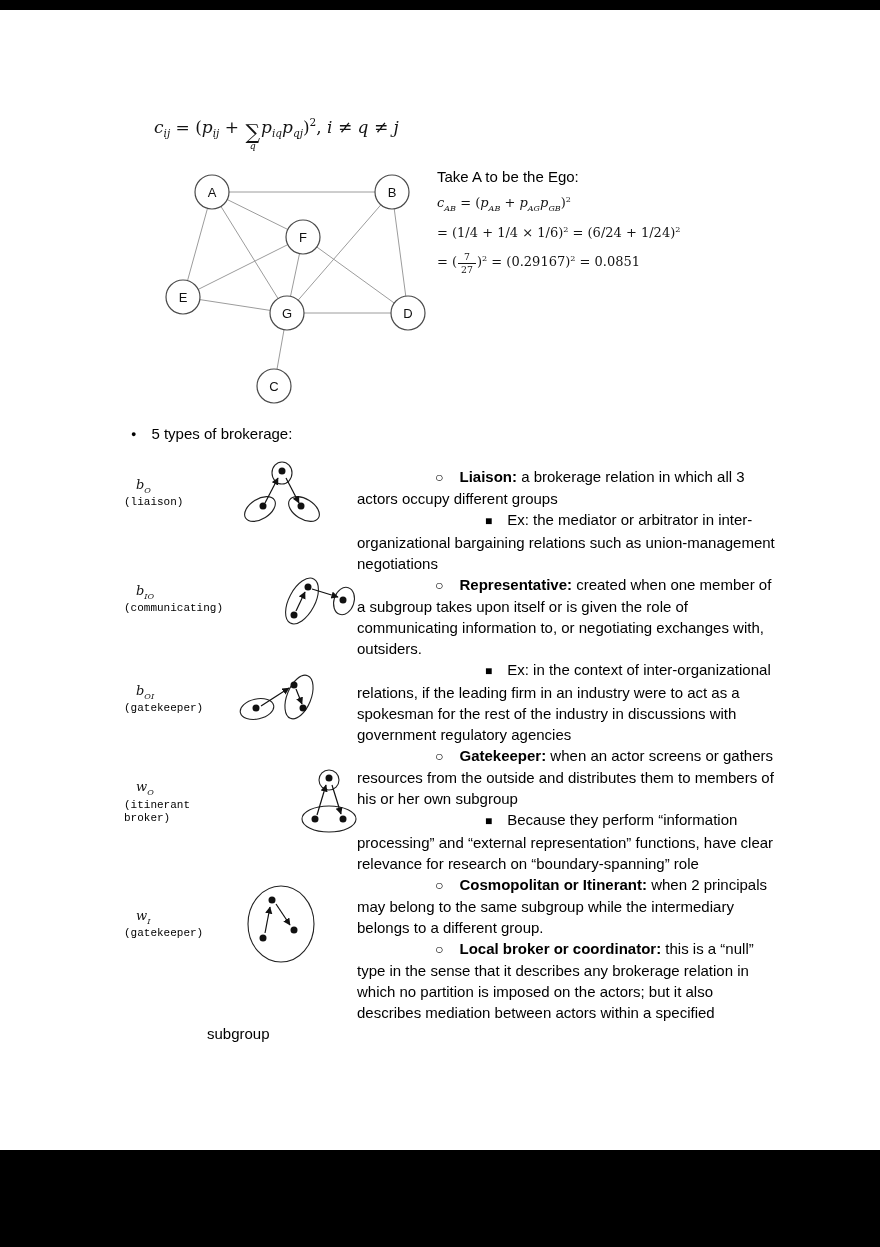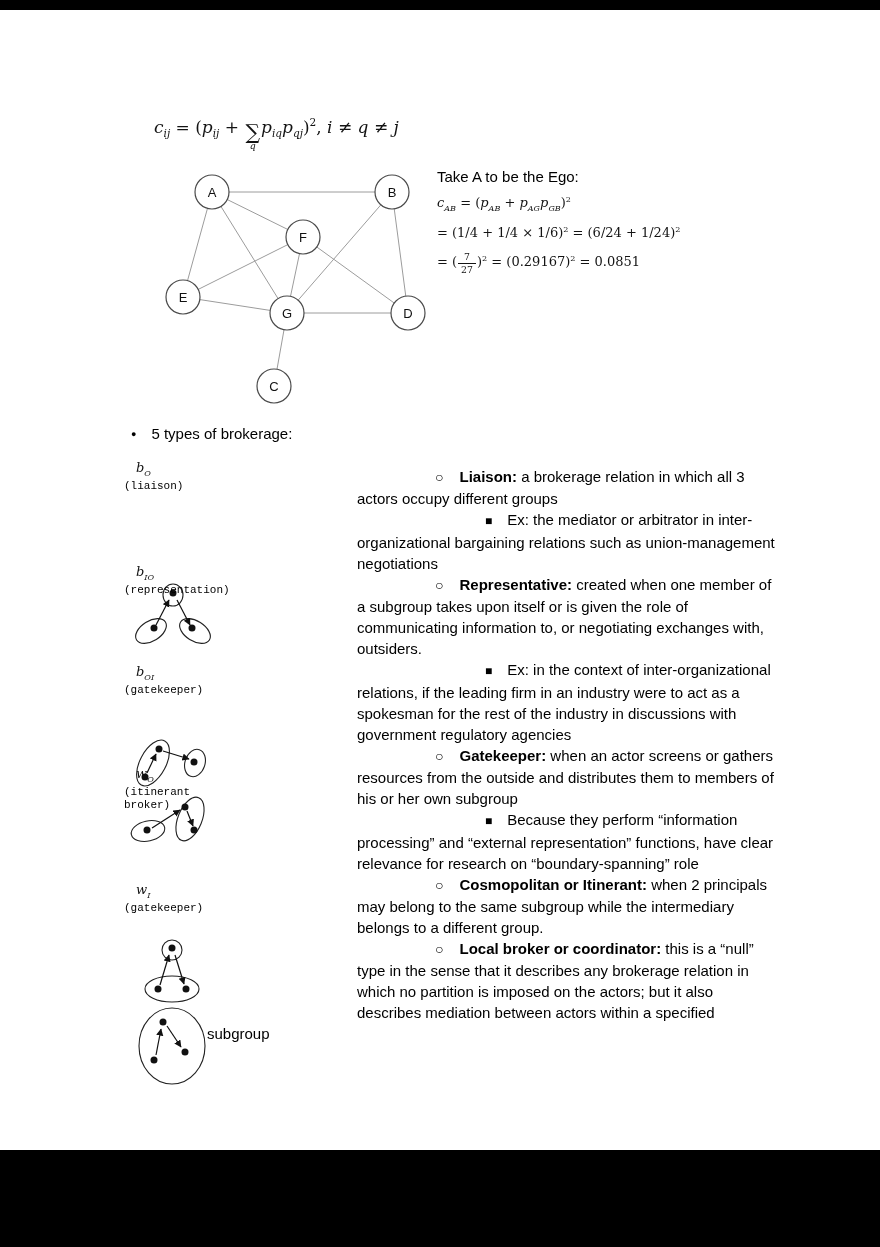--- a/index.html
+++ b/index.html
@@ -38,21 +38,21 @@
   #ego { position:absolute; left:437px; top:158px; width:370px; }
   #ego-heading { font-size:15px; margin:0 0 10px 0; }
   .ego-line { font-size:13px; margin:0 0 12px 0; }
 
   
   .types-heading { position:absolute; left:131px; top:415px; font-size:15px; }
   .types-heading .bullet { font-size:9px; vertical-align:2px; padding-right:15px; }
 
   
   #brokerage-figure { position:absolute; left:112px; top:448px; width:242px; height:516px; }
-  .fig-row { position:absolute; left:0; display:flex; align-items:center;flex-direction:column; }
+  .fig-row { position:absolute; left:0; display:flex; align-items:center; }
   .fig-label { width:122px; flex:0 0 122px; padding-left:12px; box-sizing:border-box; }
   .fig-sym { font-family:"DejaVu Serif",serif; font-size:13px; padding-left:12px; }
   .fig-cap { font-family:"Liberation Mono","DejaVu Sans Mono",monospace; font-size:11px;
              white-space:pre-line; line-height:13px; margin-top:2px; }
   .grp { fill:none; stroke:#222; stroke-width:1.1; }
   .dot { fill:#111; }
   .arr { stroke:#111; stroke-width:1.2; fill:none; marker-end:url(#arrowhead); }
 
   
   #text-col { position:absolute; left:207px; top:456px; width:570px;
@@ -141,21 +141,21 @@
           <line class="arr" x1="52" y1="18" x2="65" y2="43"></line>
           <circle class="dot" cx="48" cy="11" r="3.5"></circle>
           <circle class="dot" cx="29" cy="46" r="3.5"></circle>
           <circle class="dot" cx="67" cy="46" r="3.5"></circle>
         </svg>
       </div>
 
       <div class="fig-row" style="top:106px;gap:40px;">
         <div class="fig-label">
           <div class="fig-sym math"><i>b</i><sub><i>IO</i></sub></div>
-          <div class="fig-cap">(representation)</div>
+          <div class="fig-cap">(communicating)</div>
         </div>
         <svg width="96" height="70" viewBox="0 0 96 70">
           <ellipse class="grp" cx="28" cy="37" rx="13" ry="25" transform="rotate(28 28 37)"></ellipse>
           <ellipse class="grp" cx="70" cy="37" rx="10" ry="14" transform="rotate(18 70 37)"></ellipse>
           <line class="arr" x1="22" y1="47" x2="31" y2="28"></line>
           <line class="arr" x1="38" y1="25" x2="64" y2="33"></line>
           <circle class="dot" cx="20" cy="51" r="3.5"></circle>
           <circle class="dot" cx="34" cy="23" r="3.5"></circle>
           <circle class="dot" cx="69" cy="36" r="3.5"></circle>
         </svg>

